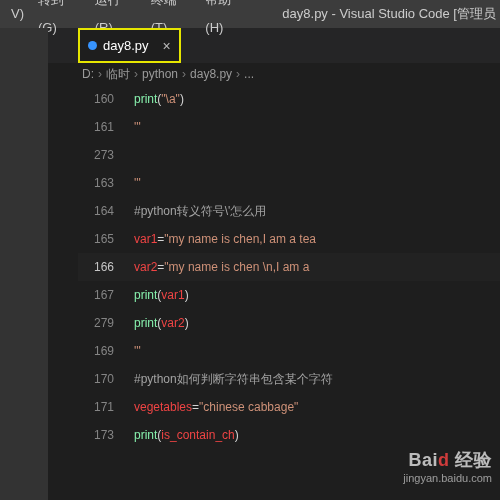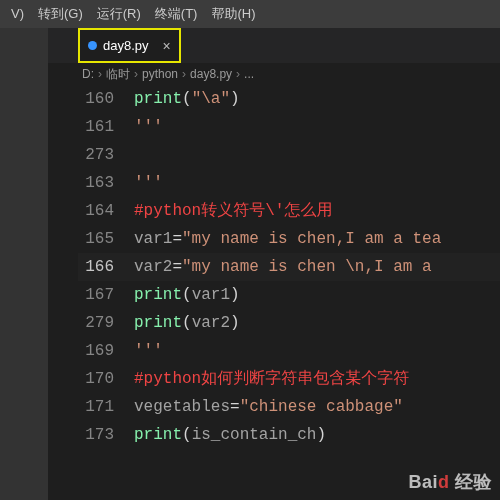--- a/index.html
+++ b/index.html
@@ -72,45 +72,45 @@
   .sidebar-stub {
     position: absolute;
     left: 0; top: 28px; bottom: 0;
     width: 48px;
     background: #333333;
   }
   .editor {
     position: absolute;
     left: 78px; right: 0; top: 85px; bottom: 0;
     background: #1e1e1e;
-    font-family: Liberation Mono, monospace;
-    font-size: 16px;
+    font-family: Liberation Sans, sans-serif;
+    font-size: 12px;
     line-height: 28px;
     overflow: hidden;
   }
   .line { display: flex; white-space: pre; }
   .line.curr { background: rgba(255,255,255,0.02); }
   .lineno {
     width: 56px;
     text-align: right;
     color: #858585;
     padding-right: 20px;
     user-select: none;
   }
   .line.curr .lineno { color: #c6c6c6; }
   .code { flex: 1; }
   .fn { color: #86efac; }
   .str { color: #ce9178; }
-  .cmt { color: #ef4444; }
+  .cmt { color: #a3a3a3; }
   .op { color: #d4d4d4; }
-  .var { color: #a3a3a3; }
+  .var { color: #ef4444; }
   .kw { color: #c586c0; }
   .watermark {
     position: absolute;
-    right: 8px; bottom: 6px;
+    right: 8px; bottom: 16px;
     color: rgba(255,255,255,0.55);
     text-align: right;
     font-size: 11px;
     font-family: sans-serif;
     pointer-events: none;
     margin-left: 25px;
   }
   .watermark .big {
     font-size: 18px; font-weight: bold;
     color: rgba(255,255,255,0.7);
@@ -119,20 +119,21 @@
 </style>
 </head>
 <body>
 
 <div class="menubar">
   <div class="item">V)</div>
   <div class="item">转到(G)</div>
   <div class="item">运行(R)</div>
   <div class="item">终端(T)</div>
   <div class="item">帮助(H)</div>
+  <div class="title">day8.py - Visual Studio Code [管理员</div>
 </div>
 
 <div class="sidebar-stub"></div>
 
 <div class="tabbar">
   <div class="tab-gap"></div>
   <div class="tab highlighted">
     <span class="dirty" style="background:#3794ff"></span>
     <span>day8.py</span>
     <span class="close">×</span>
@@ -164,13 +165,14 @@
     <div class="line"><span class="lineno">169</span><span class="code"><span class="str">'''</span></span></div>
     <div class="line"><span class="lineno">170</span><span class="code"><span class="cmt">#python如何判断字符串包含某个字符</span></span></div>
     <div class="line"><span class="lineno">171</span><span class="code"><span class="var">vegetables</span><span class="op">=</span><span class="str">"chinese cabbage"</span></span></div>
     <div class="line"><span class="lineno">173</span><span class="code"><span class="fn">print</span><span class="op">(</span><span class="var">is_contain_ch</span><span class="op">)</span></span></div>
   </div>
 
 <div class="watermark">
   <div class="big">
     <span>Bai</span><span style="color:#d03c3c">d</span><span style="font-weight:normal">&nbsp;</span><span>经验</span>
   </div>
+  <div>jingyan.baidu.com</div>
 </div>
 
 </body></html>

